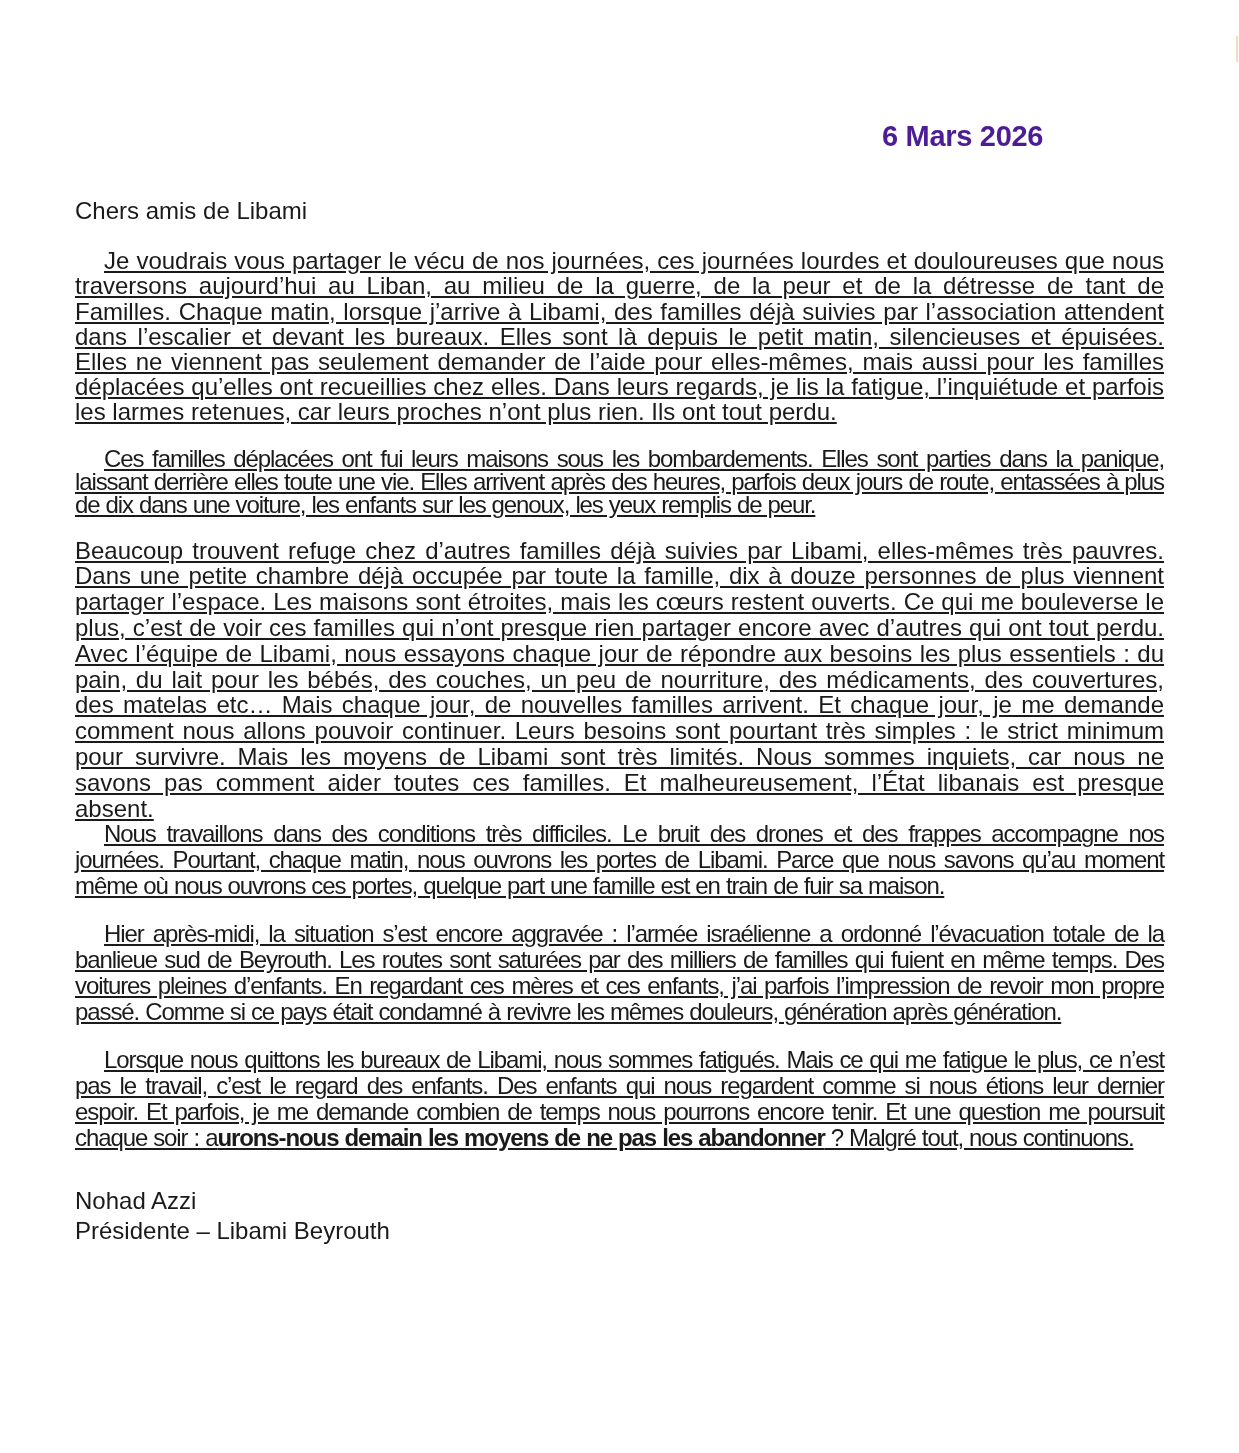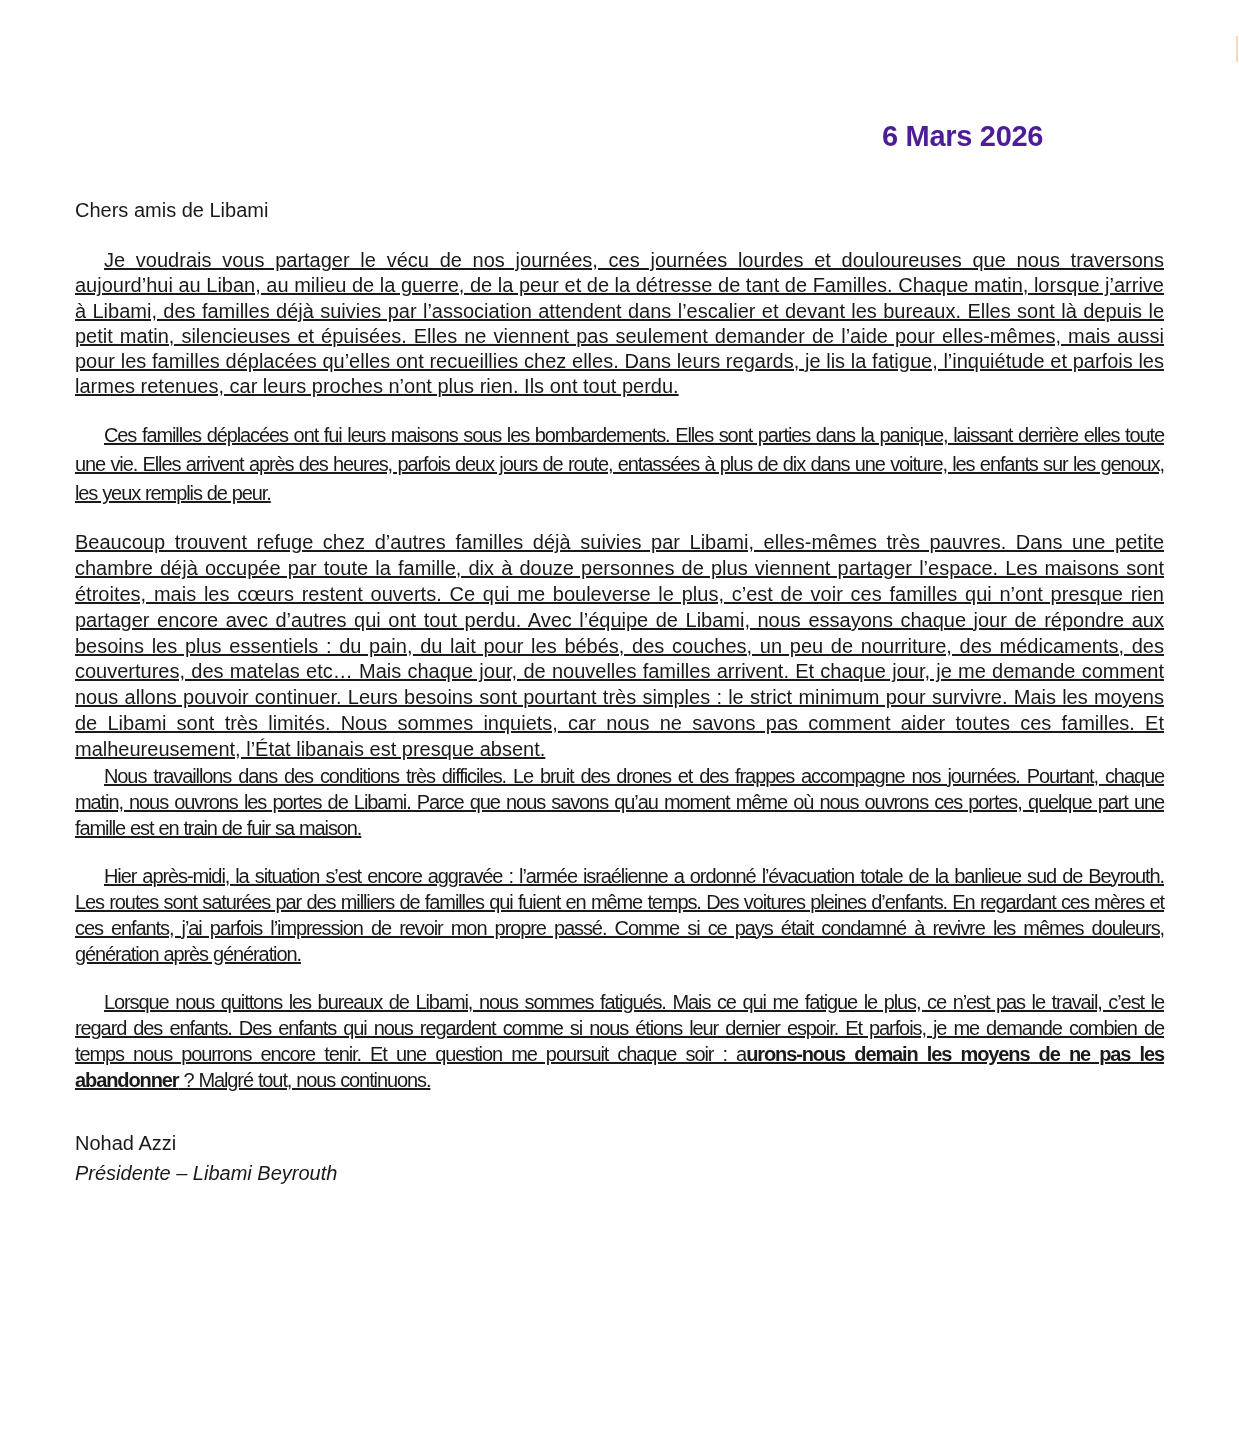--- a/index.html
+++ b/index.html
@@ -1,29 +1,29 @@
 <!DOCTYPE html>
 <html><head>
 <meta charset="utf-8">
 <style>
   html, body { margin: 0; padding: 0; background: #ffffff; }
   body { width: 1239px; height: 1453px; position: relative; overflow: hidden; font-family: "Liberation Sans", sans-serif; color: #1a1a1a; }
   .edge-mark { position: absolute; left: 1236px; top: 36px; width: 2px; height: 26px; background: #f3c9a0; opacity: 0.7; }
   .masthead { position: absolute; left: 58px; top: 64px; width: 1120px; height: 90px; }
   .title { position: absolute; left: 0; top: 0; font-size: 98px; line-height: 98px; letter-spacing: 16px; color: #069a45; font-weight: normal; }
   .date { position: absolute; left: 824px; top: 56px; font-size: 29px; font-weight: bold; color: #4c1d95; letter-spacing: -0.3px; }
-  .content { position: absolute; left: 75px; top: 198px; width: 1089px; font-size: 20px; line-height: 25.2px; }
+  .content { position: absolute; left: 75px; top: 198px; width: 1089px; font-size: 24px; line-height: 25.2px; }
   .salutation { margin: 0 0 25px 0; }
   .para { margin: 0 0 22px 0; text-align: justify; text-indent: 29px; text-decoration: underline; }
   .para.noindent { text-indent: 0; }
-  .para.narrow { letter-spacing: -1.1px; word-spacing: 0.5px; line-height: 29px; }
+  .para.narrow { letter-spacing: -1.1px; word-spacing: 0.5px; line-height: 23px; }
   .para.relaxed { line-height: 26px; }
   .para.p3 { margin-bottom: 0; line-height: 25.8px; }
   .signature { margin-top: 35px; line-height: 30px; }
-  .sig-role { font-style: italic; }
+  .sig-role { }
   b { font-weight: bold; }
 </style>
 </head>
 <body>
 
 <div class="edge-mark"></div>
 
 <header class="masthead">
   <div class="date">6 Mars 2026</div>
 </header>

